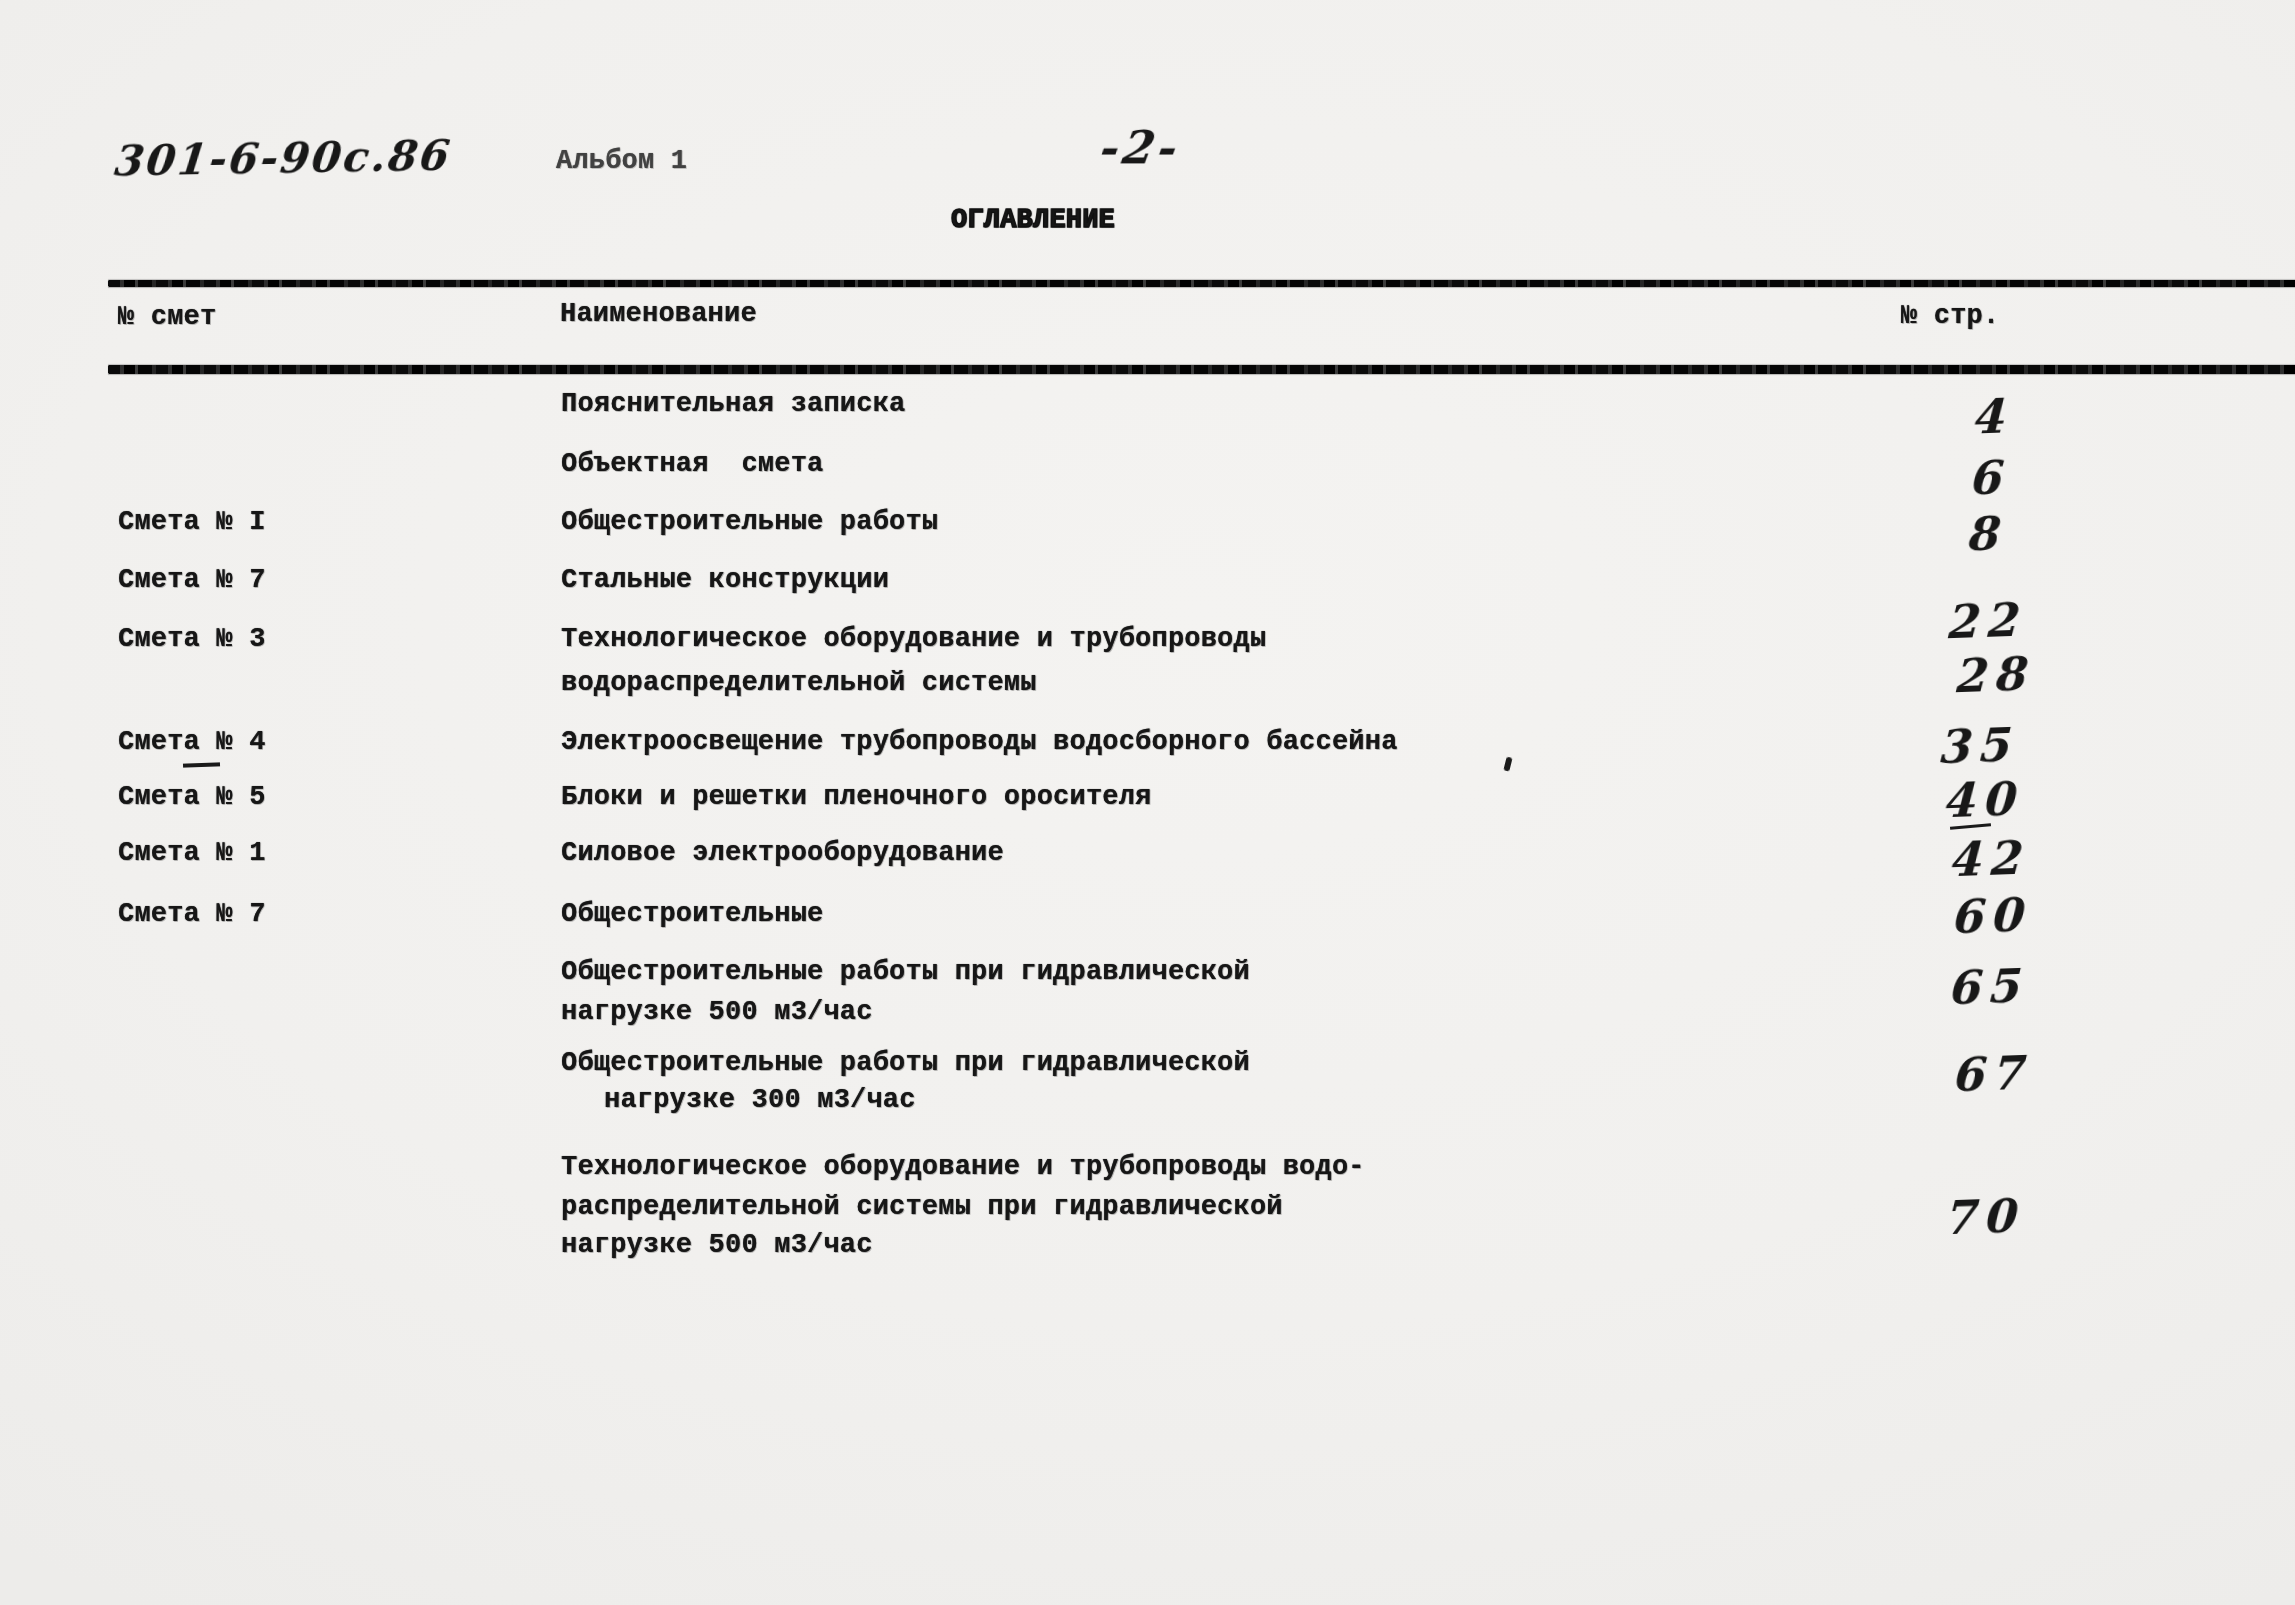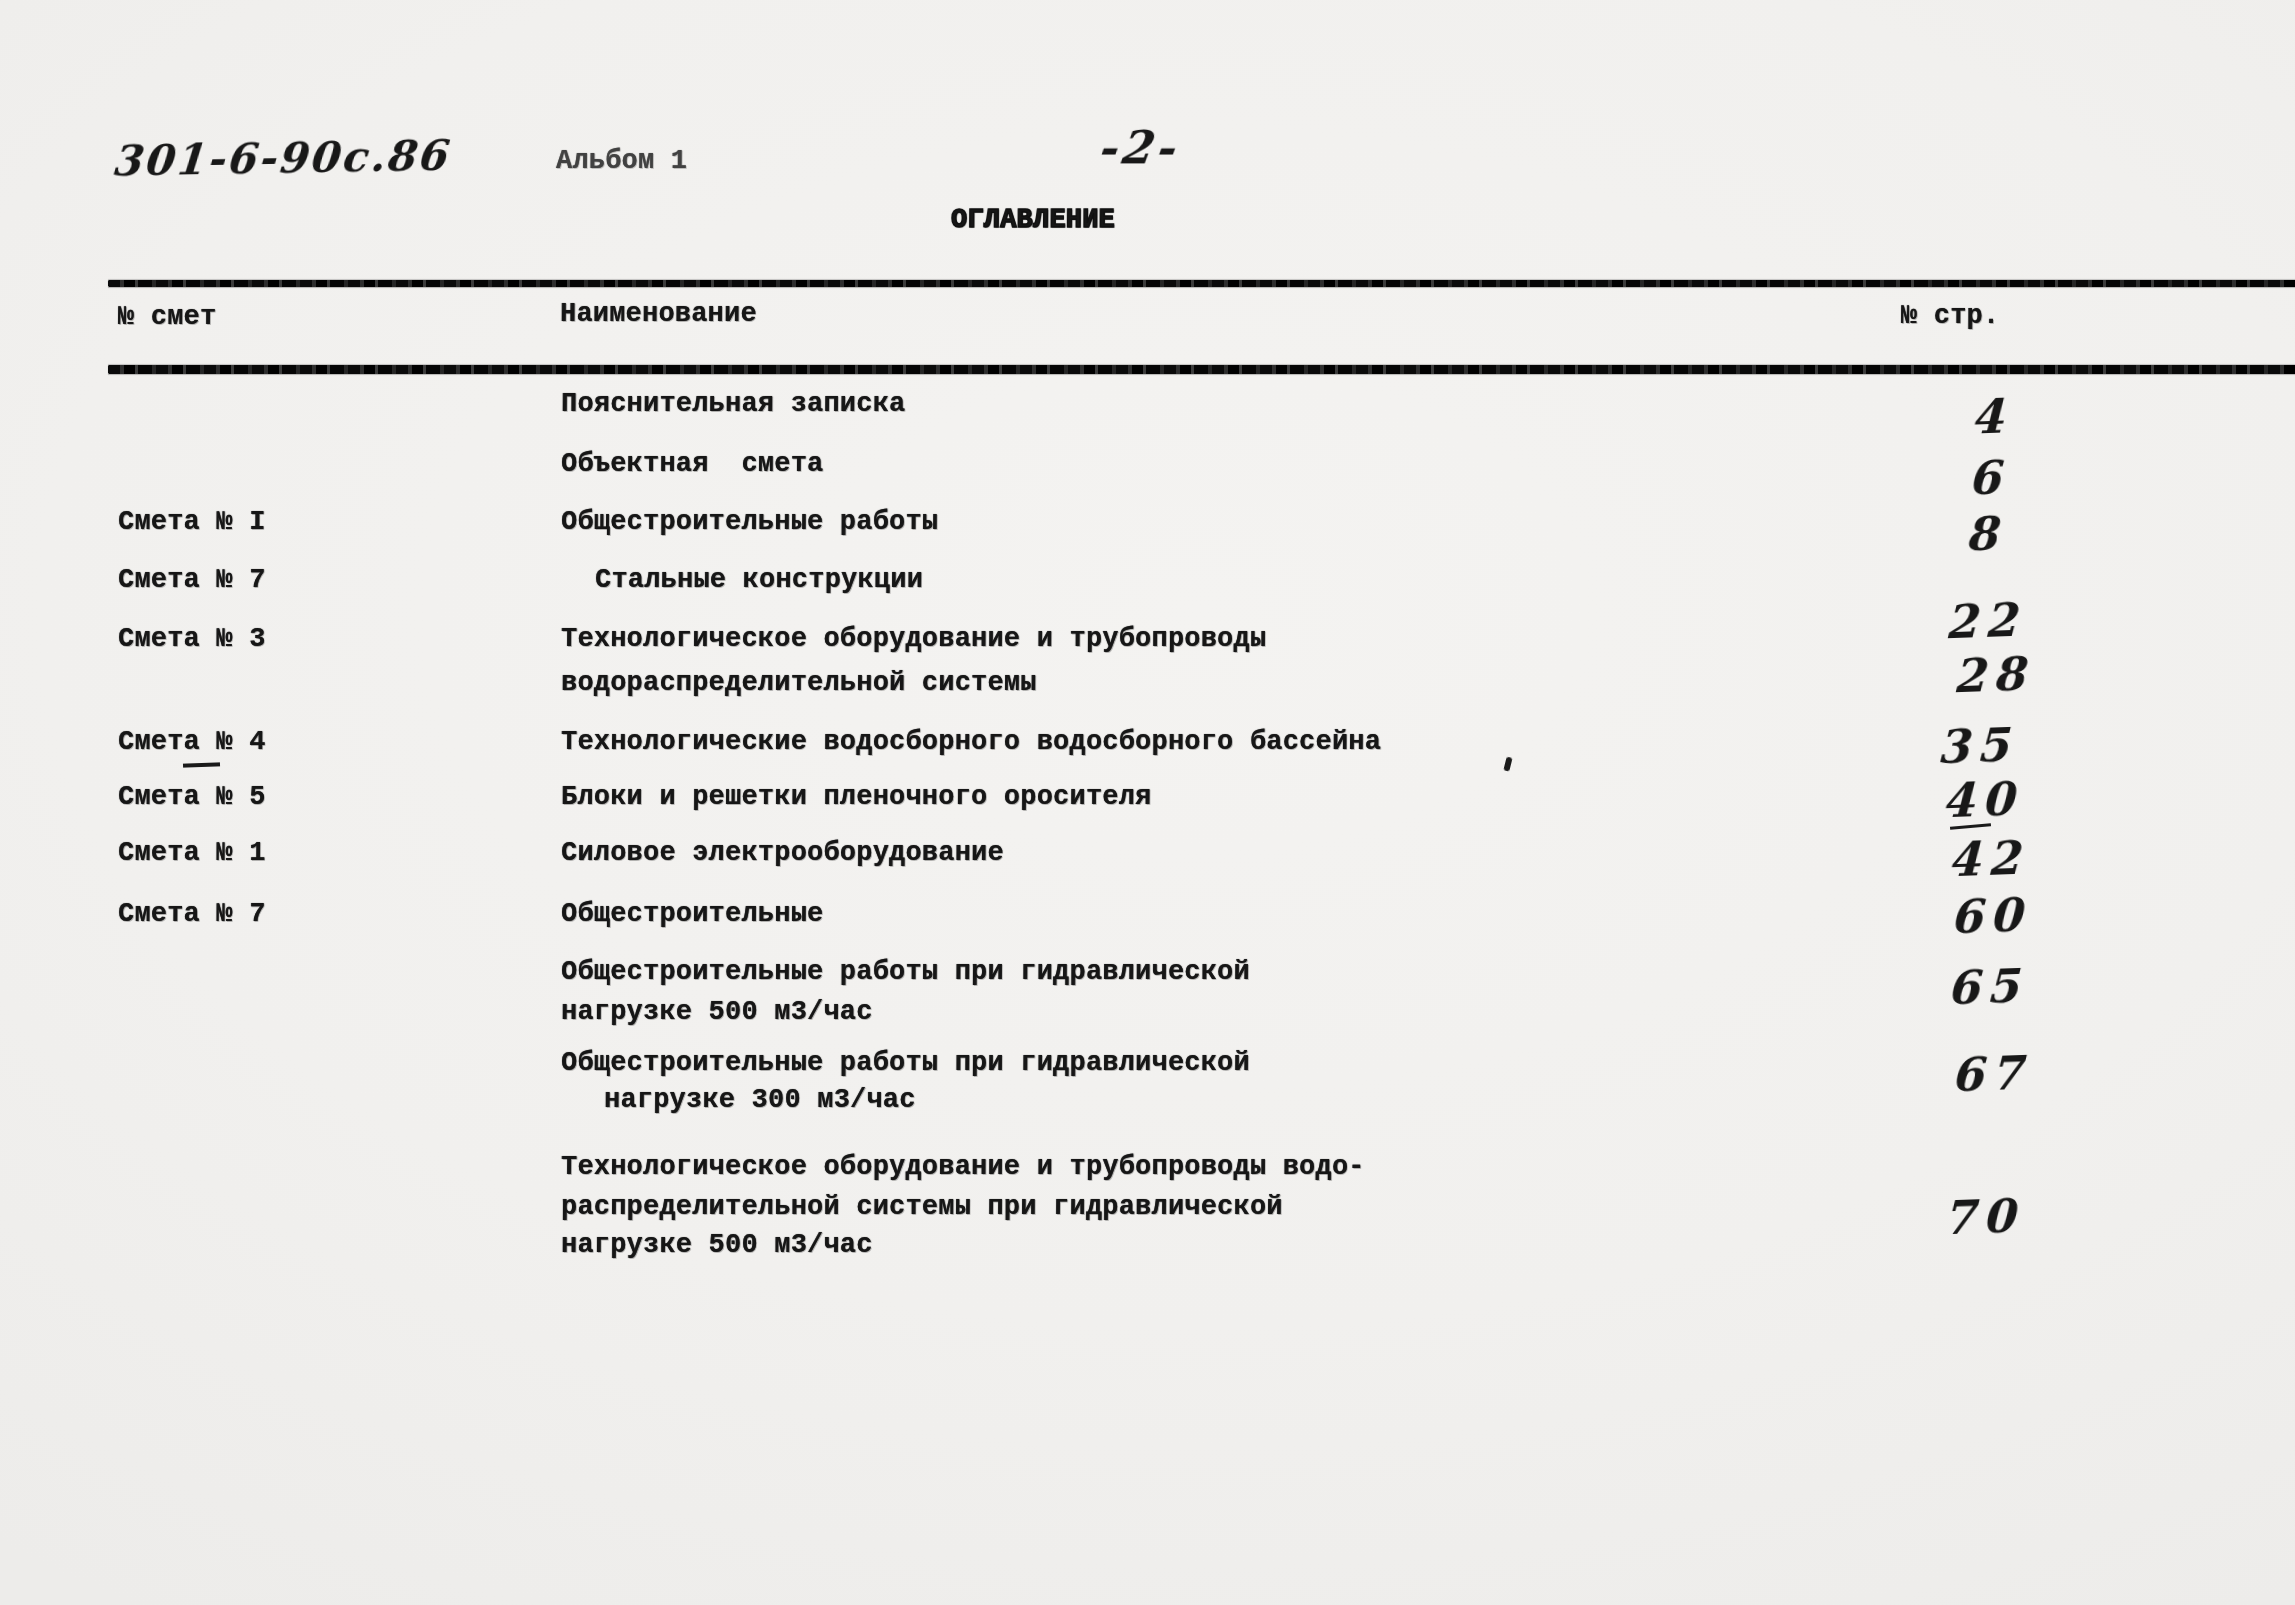--- a/index.html
+++ b/index.html
@@ -115,34 +115,34 @@
   </div>
 
   <div>
     <div class="tw" style="left:118px; top:509px;">Смета № I</div>
     <div class="tw" style="left:561px; top:509px;">Общестроительные работы</div>
     <div class="hw pg" style="left:1969px; top:511px;">8</div>
   </div>
 
   <div>
     <div class="tw" style="left:118px; top:567px;">Смета № 7</div>
-    <div class="tw" style="left:561px; top:567px;margin-left:34px;">Стальные конструкции</div>
+    <div class="tw" style="left:561px; top:567px;">Стальные конструкции</div>
     <div class="hw pg" style="left:1949px; top:598px;">22</div>
   </div>
 
   <div>
     <div class="tw" style="left:118px; top:626px;">Смета № 3</div>
     <div class="tw" style="left:561px; top:626px;">Технологическое оборудование и трубопроводы</div>
     <div class="tw" style="left:561px; top:670px;">водораспределительной системы</div>
     <div class="hw pg" style="left:1957px; top:652px;">28</div>
   </div>
 
   <div>
     <div class="tw" style="left:118px; top:729px;">Смета № 4</div>
-    <div class="tw" style="left:561px; top:729px;">Технологические водосборного водосборного бассейна</div>
+    <div class="tw" style="left:561px; top:729px;">Электроосвещение трубопроводы водосборного бассейна</div>
     <div class="hw pg" style="left:1941px; top:723px;">35</div>
   </div>
 
   <div>
     <div class="tw" style="left:118px; top:784px;text-align:right;">Смета № 5</div>
     <div class="tw" style="left:561px; top:784px;">Блоки и решетки пленочного оросителя</div>
     <div class="hw pg" style="left:1946px; top:777px;">40</div>
   </div>
 
   <div>

